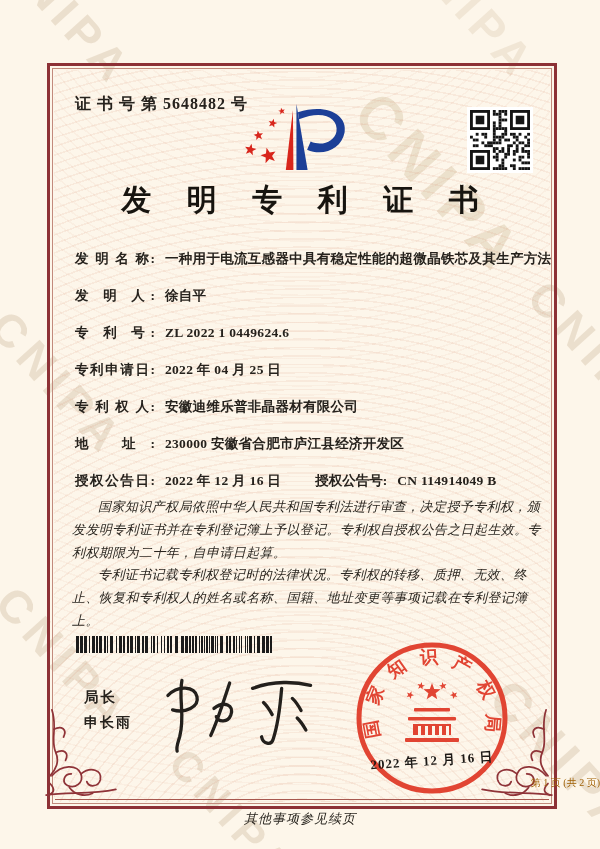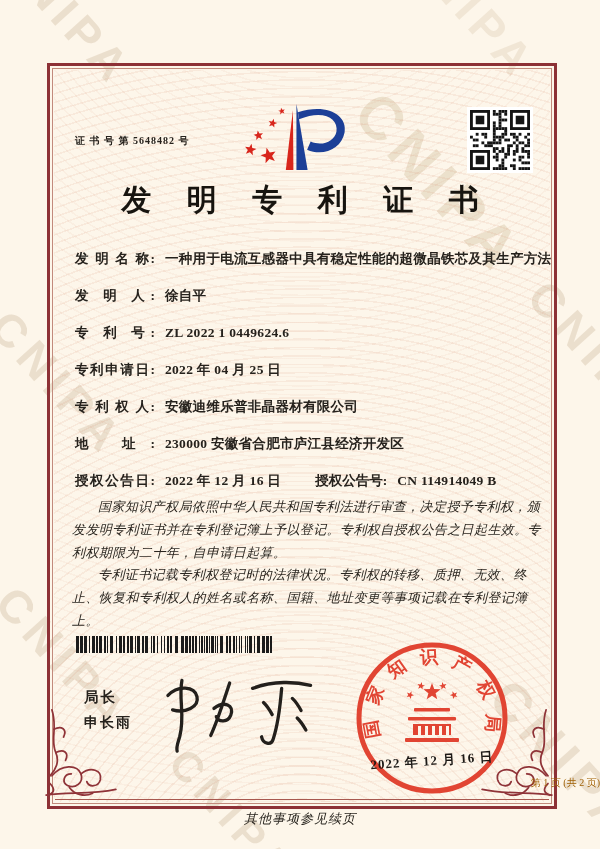--- a/index.html
+++ b/index.html
@@ -29,21 +29,21 @@
        repeating-radial-gradient(120% 85% at 50% 118%, rgba(214,140,110,.12) 0 1.5px, transparent 1.5px 8px),
        repeating-radial-gradient(110% 75% at 50% -25%, rgba(214,140,110,.07) 0 1.5px, transparent 1.5px 9px);}
   .bottom-line{position:absolute;left:5px;right:5px;bottom:6px;height:1px;background:#a8584f;}
 
   .corner-orn{position:absolute;z-index:2;width:78px;height:92px;}
   .orn-left{left:42px;top:708px;}
   .orn-right{left:478px;top:708px;transform:scaleX(-1);}
 
   
   .content{position:absolute;inset:0;z-index:3;color:#26221d;}
-  .cert-no{position:absolute;left:75px;top:94px;font-size:10px;font-weight:600;letter-spacing:1px;margin-top:40px;}
+  .cert-no{position:absolute;left:75px;top:94px;font-size:16px;font-weight:600;letter-spacing:1px;}
   .logo{position:absolute;left:234px;top:99px;width:132px;height:76px;}
   .qr{position:absolute;left:467px;top:107px;width:66px;height:66px;background:#fff;padding:3px;box-sizing:border-box;}
   .title{position:absolute;left:0;right:0;top:180px;text-align:center;font-size:30px;font-weight:bold;
          letter-spacing:14px;text-indent:14px;color:#17140f;}
 
   .fields{position:absolute;left:75px;top:249px;width:470px;display:flex;flex-direction:column;gap:17px;}
   .field-row{font-size:13.5px;font-weight:600;line-height:20px;white-space:nowrap;display:flex;}
   .flabel{display:inline-block;width:80px;text-align:justify;text-align-last:justify;flex:none;}
   .fvalue{margin-left:10px;letter-spacing:.3px;}
   .pair2{margin-left:34px;display:flex;justify-content:flex-end;}

